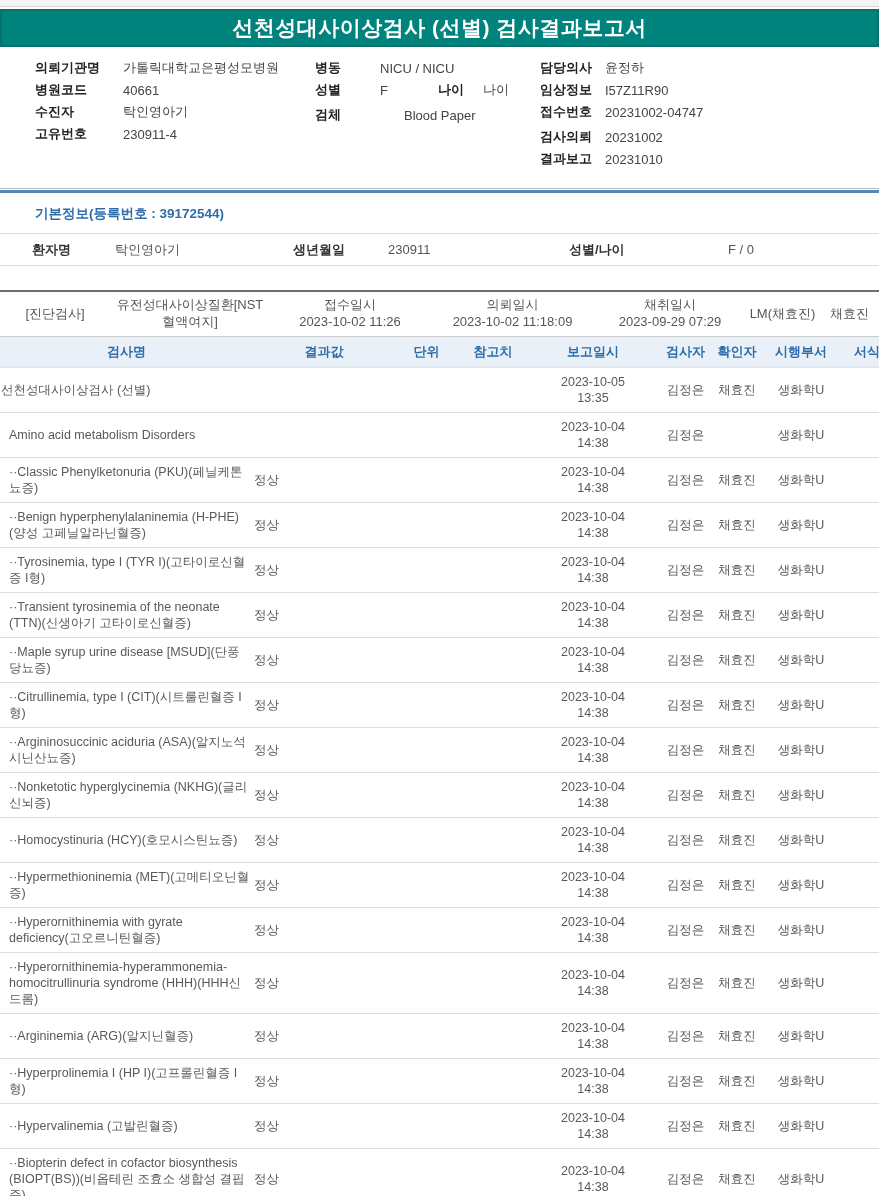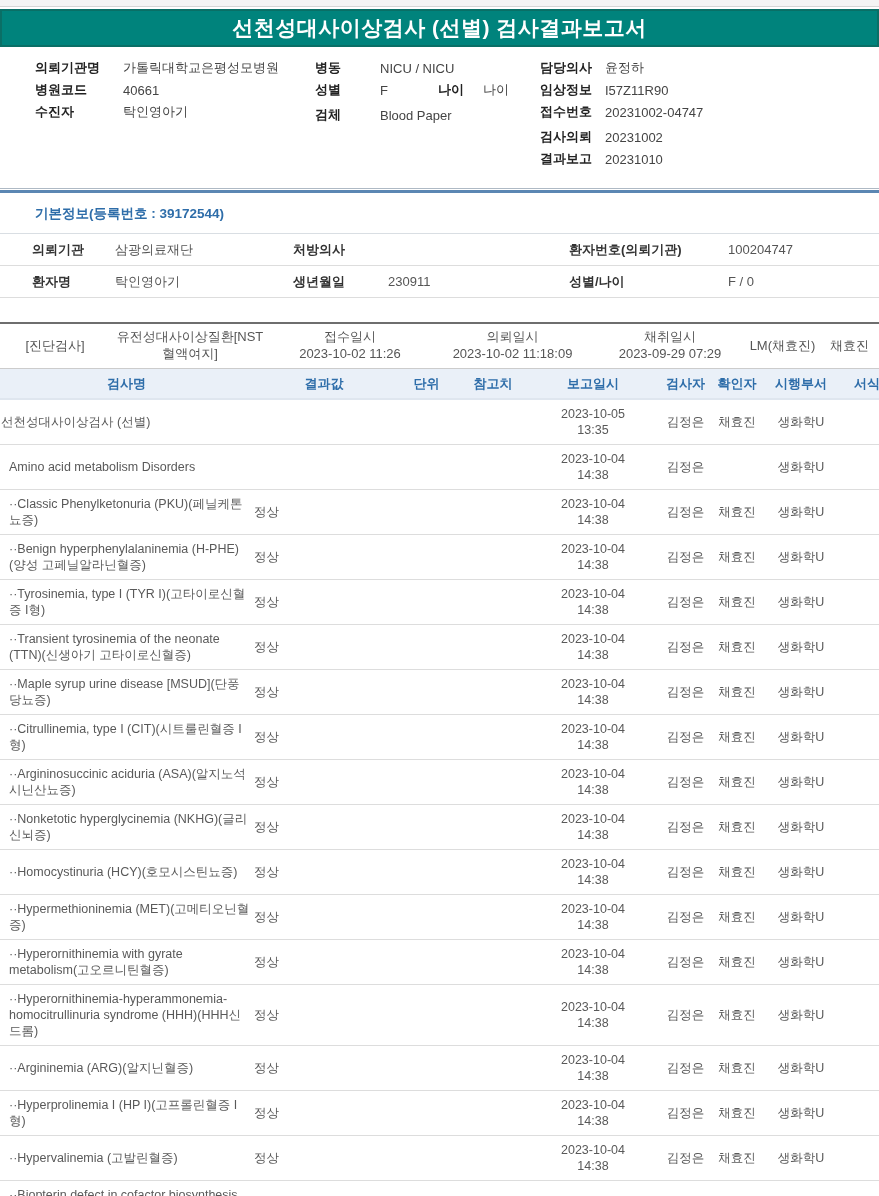--- a/index.html
+++ b/index.html
@@ -102,33 +102,37 @@
       <span class="val">가톨릭대학교은평성모병원</span>
     </div>
     <div class="row">
       <span class="lab">병원코드</span>
       <span class="val">40661</span>
     </div>
     <div class="row">
       <span class="lab">수진자</span>
       <span class="val">탁인영아기</span>
     </div>
+    <div class="row">
+      <span class="lab">고유번호</span>
+      <span class="val">230911-4</span>
+    </div>
   </div>
   <div class="col col2">
     <div class="row">
       <span class="lab">병동</span>
       <span class="val">NICU / NICU</span>
     </div>
     <div class="row">
       <span class="lab">성별</span>
       <span class="val val-f">F</span>
       <span class="lab2">나이</span>
       <span class="val">나이</span>
     </div>
-    <div class="row" style="margin-top:3px;">
+    <div class="row" style="margin-top:3px;gap:24px;">
       <span class="lab">검체</span>
       <span class="val">Blood Paper</span>
     </div>
   </div>
   <div class="col col3">
     <div class="row">
       <span class="lab">담당의사</span>
       <span class="val">윤정하</span>
     </div>
     <div class="row">
@@ -146,28 +150,20 @@
     <div class="row">
       <span class="lab">결과보고</span>
       <span class="val">20231010</span>
     </div>
   </div>
 </div>
 
 <div class="basic">
   <div class="blue-line"></div>
   <div class="sec-head">기본정보(등록번호 : 39172544)</div>
-  <div class="b-row">
-    <span class="b-lab c1">의뢰기관</span>
-    <span class="b-val c1">삼광의료재단</span>
-    <span class="b-lab c2">처방의사</span>
-    <span class="b-val c2"></span>
-    <span class="b-lab c3">환자번호(의뢰기관)</span>
-    <span class="b-val c3">100204747</span>
-  </div>
   <div class="b-row">
     <span class="b-lab c1">환자명</span>
     <span class="b-val c1">탁인영아기</span>
     <span class="b-lab c2">생년월일</span>
     <span class="b-val c2">230911</span>
     <span class="b-lab c3">성별/나이</span>
     <span class="b-val c3">F / 0</span>
   </div>
 </div>
 
@@ -356,21 +352,21 @@
           <td class="t-unit"></td>
           <td class="t-ref"></td>
           <td class="t-rep"><span>2023-10-04 14:38</span></td>
           <td class="t-test">김정은</td>
           <td class="t-ver">채효진</td>
           <td class="t-dept">생화학U</td>
           <td class="t-form"></td>
         </tr>
 
         <tr class="indent">
-          <td class="t-name">··Hyperornithinemia with gyrate metabolism(고오르니틴혈증)</td>
+          <td class="t-name">··Hyperornithinemia with gyrate deficiency(고오르니틴혈증)</td>
           <td class="t-res">정상</td>
           <td class="t-unit"></td>
           <td class="t-ref"></td>
           <td class="t-rep"><span>2023-10-04 14:38</span></td>
           <td class="t-test">김정은</td>
           <td class="t-ver">채효진</td>
           <td class="t-dept">생화학U</td>
           <td class="t-form"></td>
         </tr>
 

